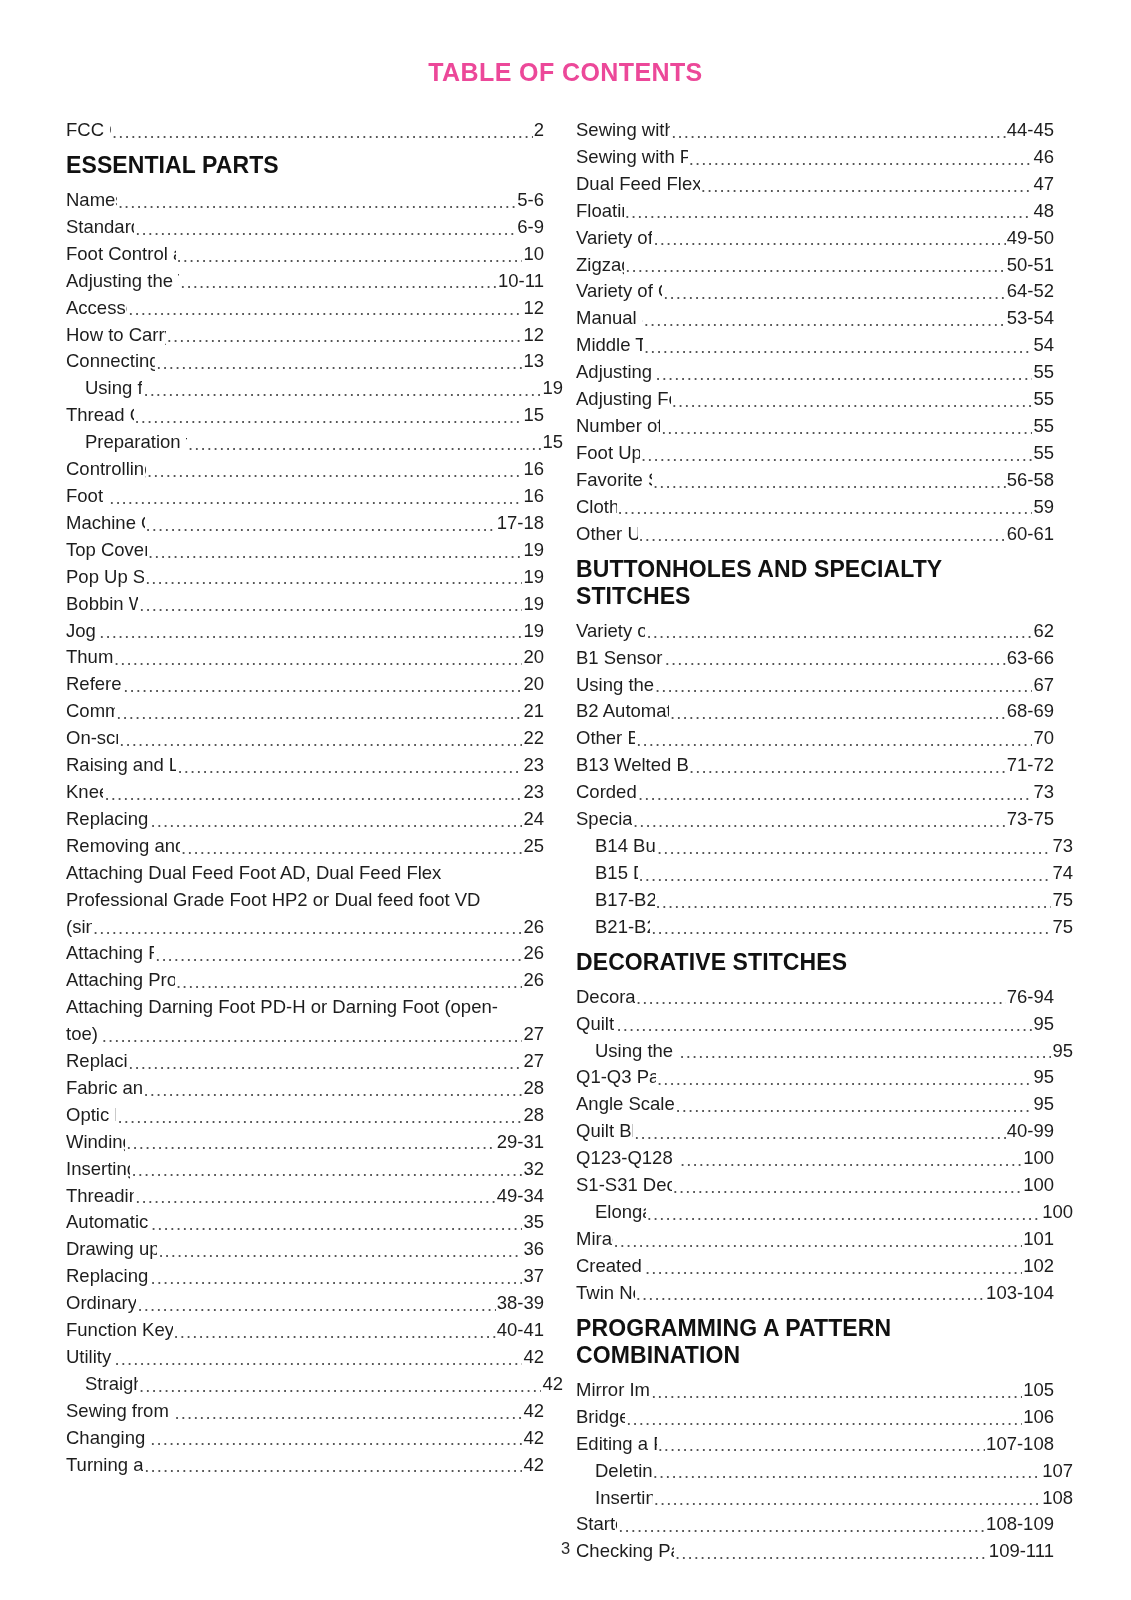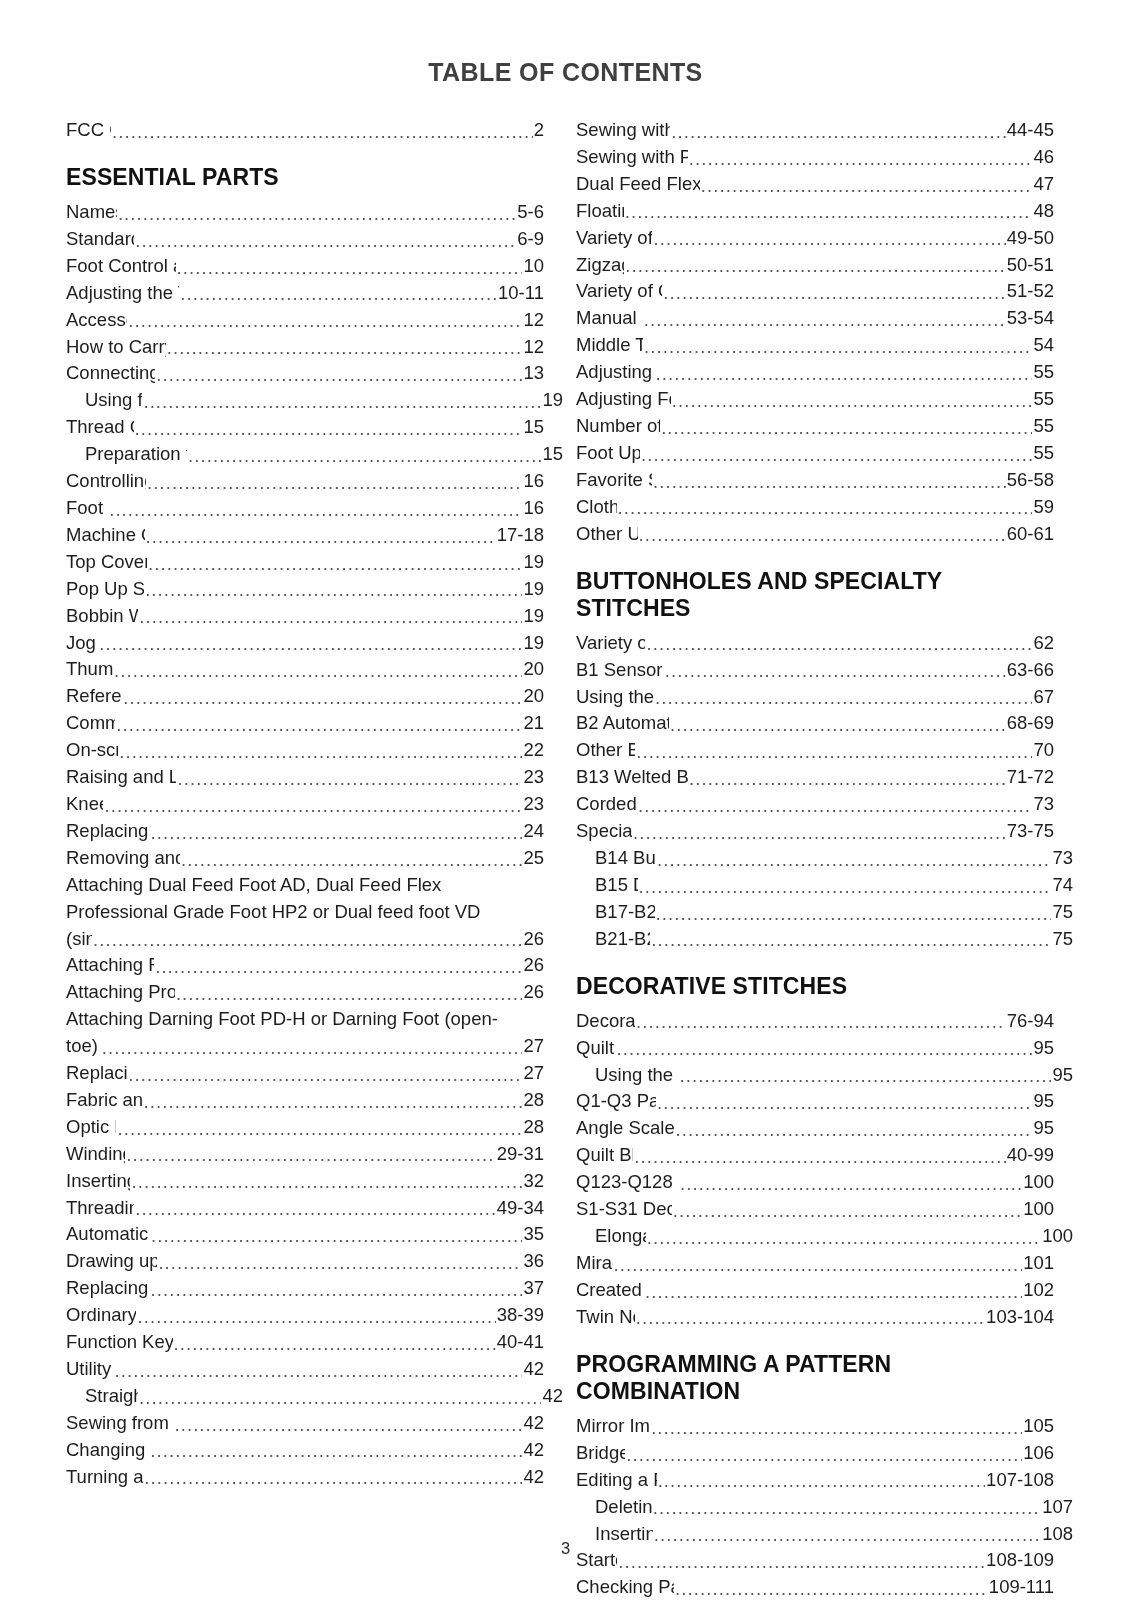--- a/index.html
+++ b/index.html
@@ -21,39 +21,39 @@
     height: 1600px;
     box-sizing: border-box;
     padding: 44px 66px 0 66px;
   }
   .doc-title {
     text-align: center;
     font-size: 25px;
     font-weight: bold;
     letter-spacing: 0.4px;
     margin: 14px 0 30px 0;
-    color: #404040;
+    color: #ec4899;
   }
   .columns {
     display: flex;
     flex-direction: row;
     align-items: flex-start;
     gap: 32px;
   }
   .col {
     width: 478px;
     flex: 0 0 478px;
   }
   
   .section-head {
     font-size: 23px;
     font-weight: bold;
     line-height: 1.18;
     color: #111;
-    margin: 20px 0 8px 0;
+    margin: 8px 0 8px 0;
     letter-spacing: 0.1px;
   }
   .col > .section-head:first-child {
     margin-top: 0;
   }
   
   .entry {
     display: flex;
     align-items: flex-end;
     font-size: 18.5px;
@@ -381,21 +381,21 @@
           <span class="epage">49-50</span>
         </div>
         <div class="entry">
           <span class="etitle">Zigzag Stitches</span>
           <span class="leader">................................................................................................................................................................</span>
           <span class="epage">50-51</span>
         </div>
         <div class="entry">
           <span class="etitle">Variety of Overcasting Stitches</span>
           <span class="leader">................................................................................................................................................................</span>
-          <span class="epage">51-52</span>
+          <span class="epage">64-52</span>
         </div>
         <div class="entry">
           <span class="etitle">Manual Stitch Settings</span>
           <span class="leader">................................................................................................................................................................</span>
           <span class="epage">53-54</span>
         </div>
         <div class="entry">
           <span class="etitle">Middle Touch Screen</span>
           <span class="leader">................................................................................................................................................................</span>
           <span class="epage">54</span>

